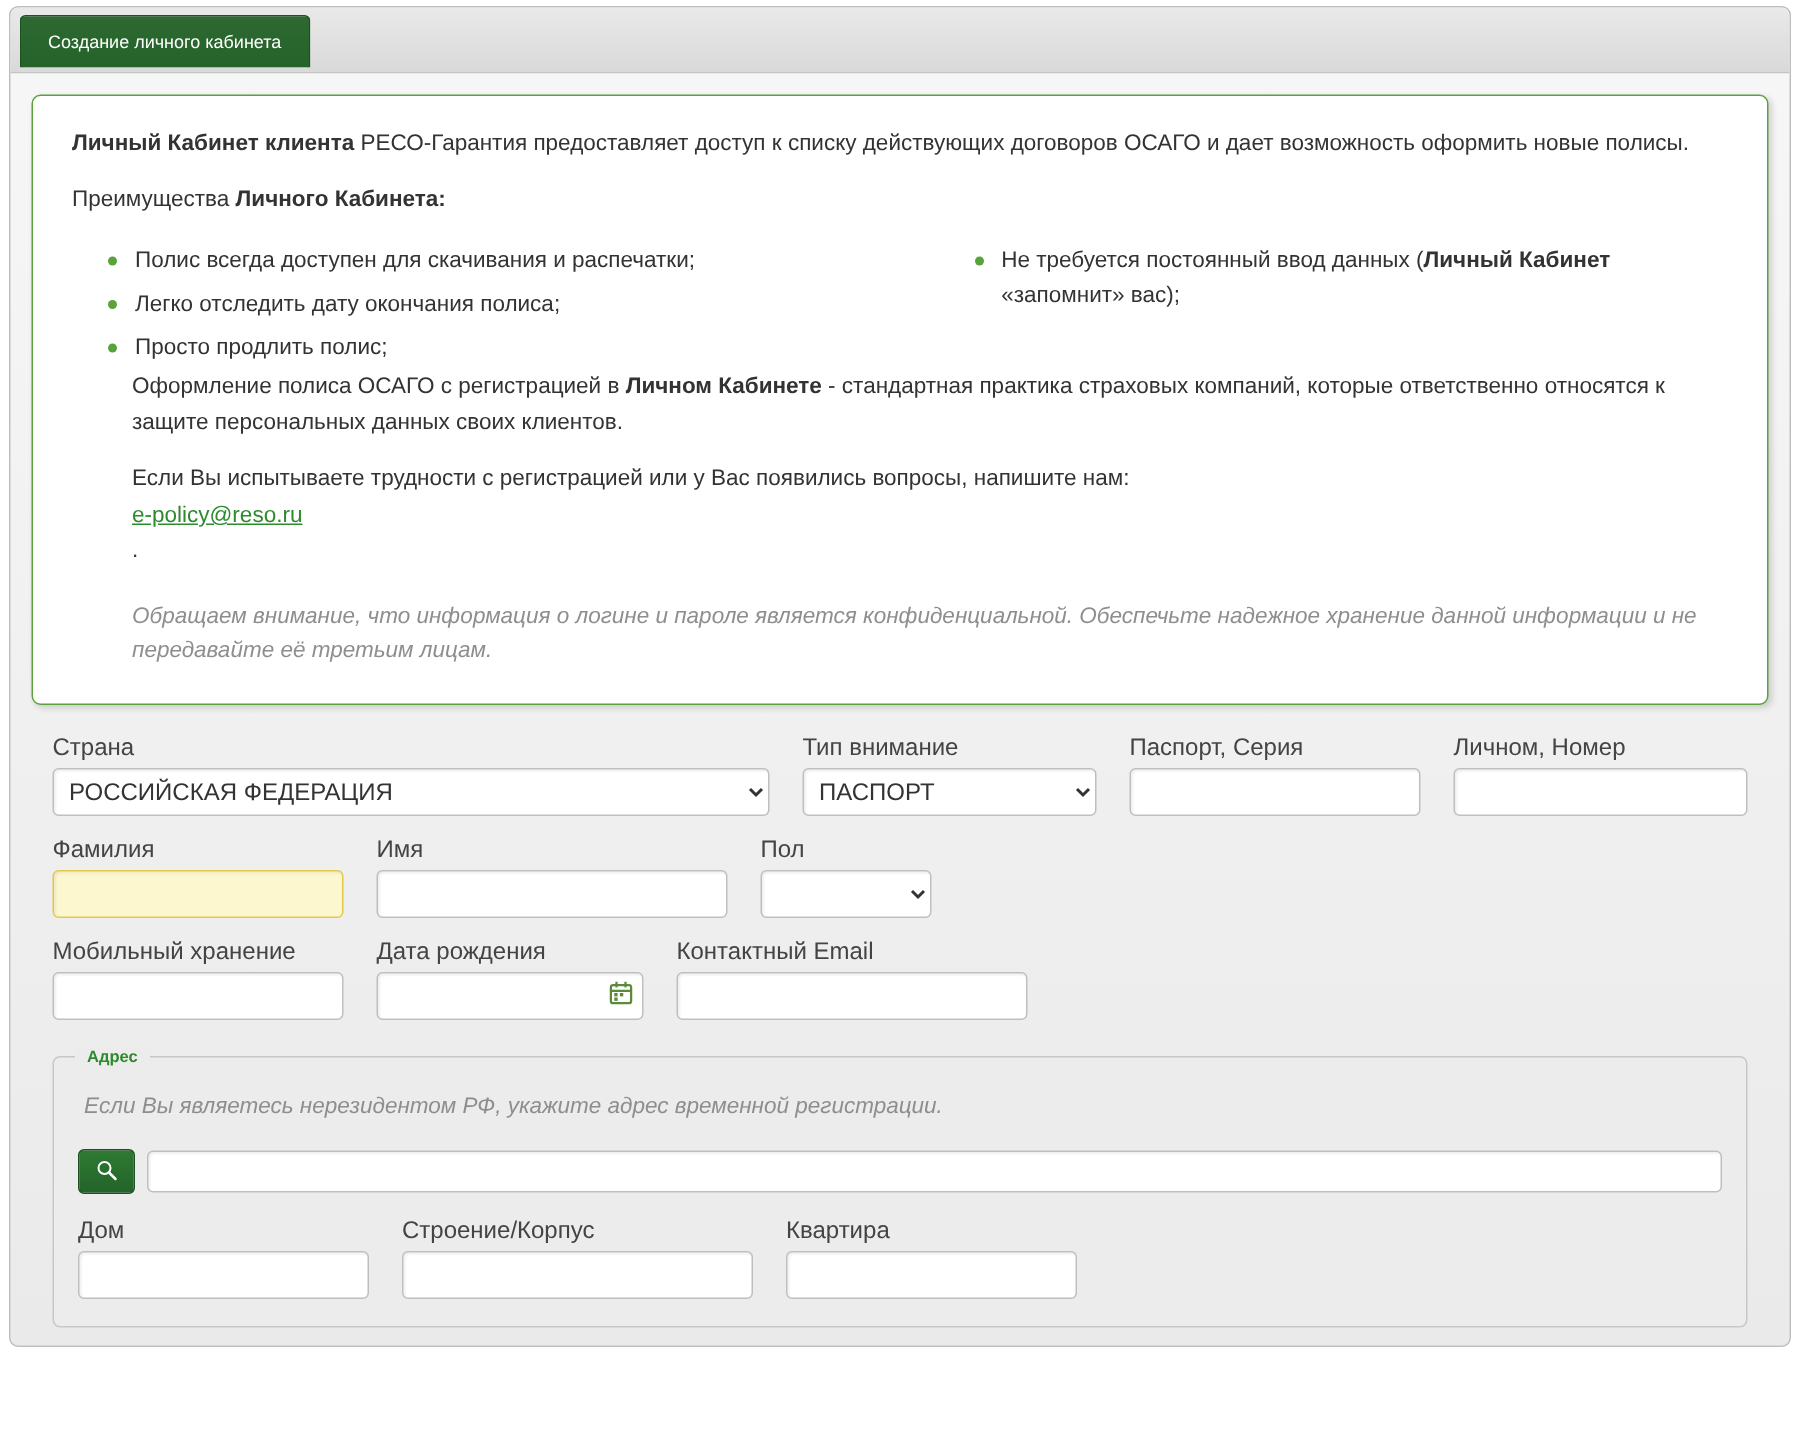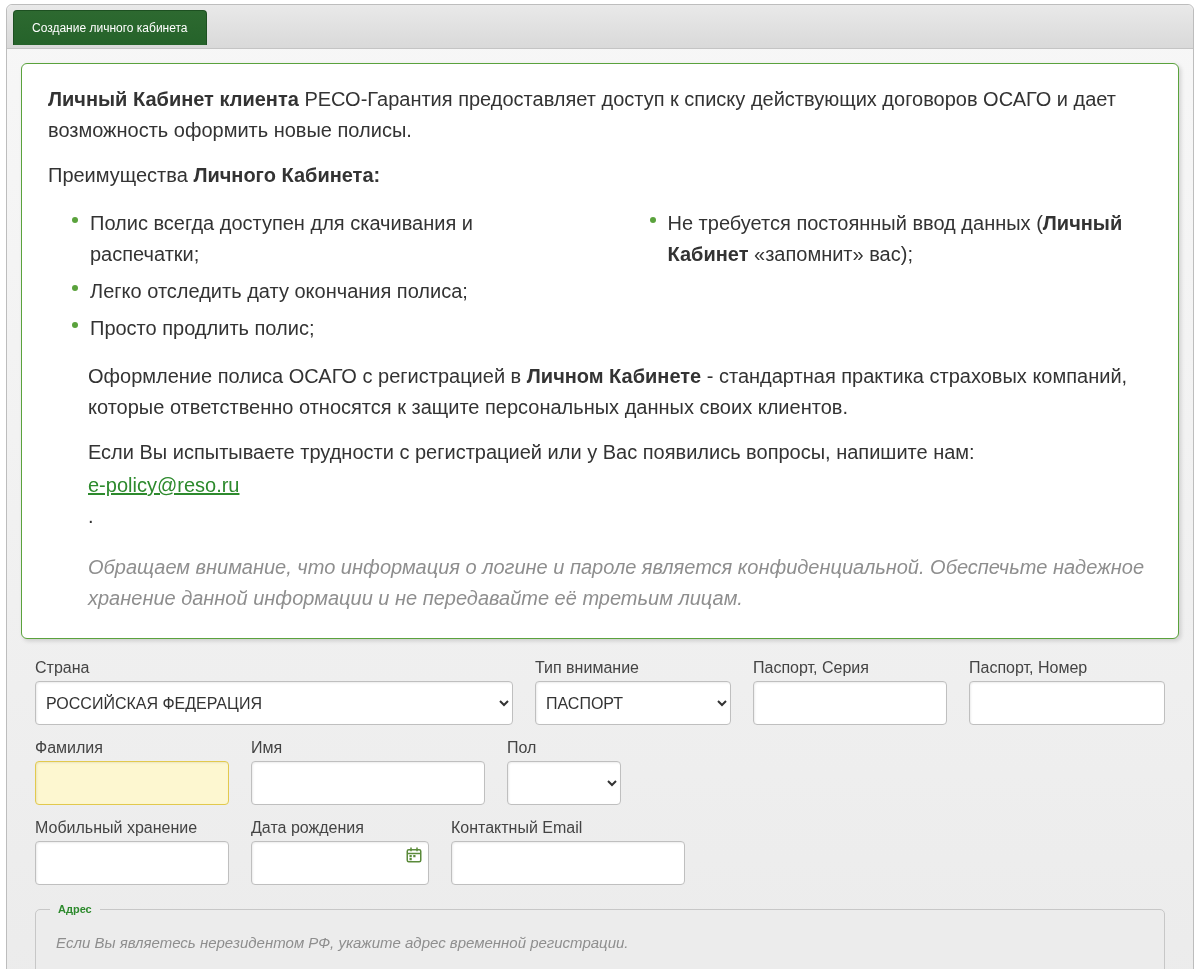--- a/index.html
+++ b/index.html
@@ -41,30 +41,29 @@
   }
   .content {
     padding: 14px 14px 0 14px;
   }
   .infobox {
     background: #fff;
     border: 1px solid #5aa23c;
     border-radius: 6px;
     padding: 20px 26px 24px 26px;
     color: #333;
-    font-size: 20px;
+    font-size: 15px;
     line-height: 1.55;
     box-shadow: 2px 2px 4px rgba(0,0,0,0.15);
   }
   .infobox p { margin: 0 0 14px 0; }
   .bold { font-weight: bold; }
   .adv-cols {
     display: flex;
     gap: 51px;
-    margin-bottom: 14px;
   }
   .adv-cols ul {
     list-style: none;
     padding: 0 0 0 28px;
     margin: 0;
     flex: 1;
   }
   .adv-cols li {
     position: relative;
     padding: 3px 0 3px 14px;
@@ -101,21 +100,21 @@
     gap: 22px;
     margin-bottom: 14px;
   }
   .field { display: flex; flex-direction: column; }
   .field label {
     font-size: 16px;
     color: #444;
     margin-bottom: 4px;
   }
   .ctrl, select.ctrl {
-    height: 44px;
+    height: 32px;
     border: 1px solid #bfbfbf;
     border-radius: 4px;
     background: #fff;
     padding: 2px 6px;
     font-size: 16px;
     color: #333;
     box-shadow: inset 1px 1px 2px rgba(0,0,0,0.08);
   }
   select.ctrl {
     padding-right: 22px;
@@ -257,21 +256,21 @@
           <label>Тип внимание</label>
           <select class="ctrl w-doctype">
             <option>ПАСПОРТ</option>
           </select>
         </div>
         <div class="field">
           <label>Паспорт, Серия</label>
           <input class="ctrl w-series" value="" style="">
         </div>
         <div class="field">
-          <label>Паспорт, Номер</label>
+          <label>Личном, Номер</label>
           <input class="ctrl w-number" value="" style="">
         </div>
       </div>
 
       <div class="row">
         <div class="field">
           <label>Фамилия</label>
           <input class="ctrl w-last focused" value="" style="">
         </div>
         <div class="field">

